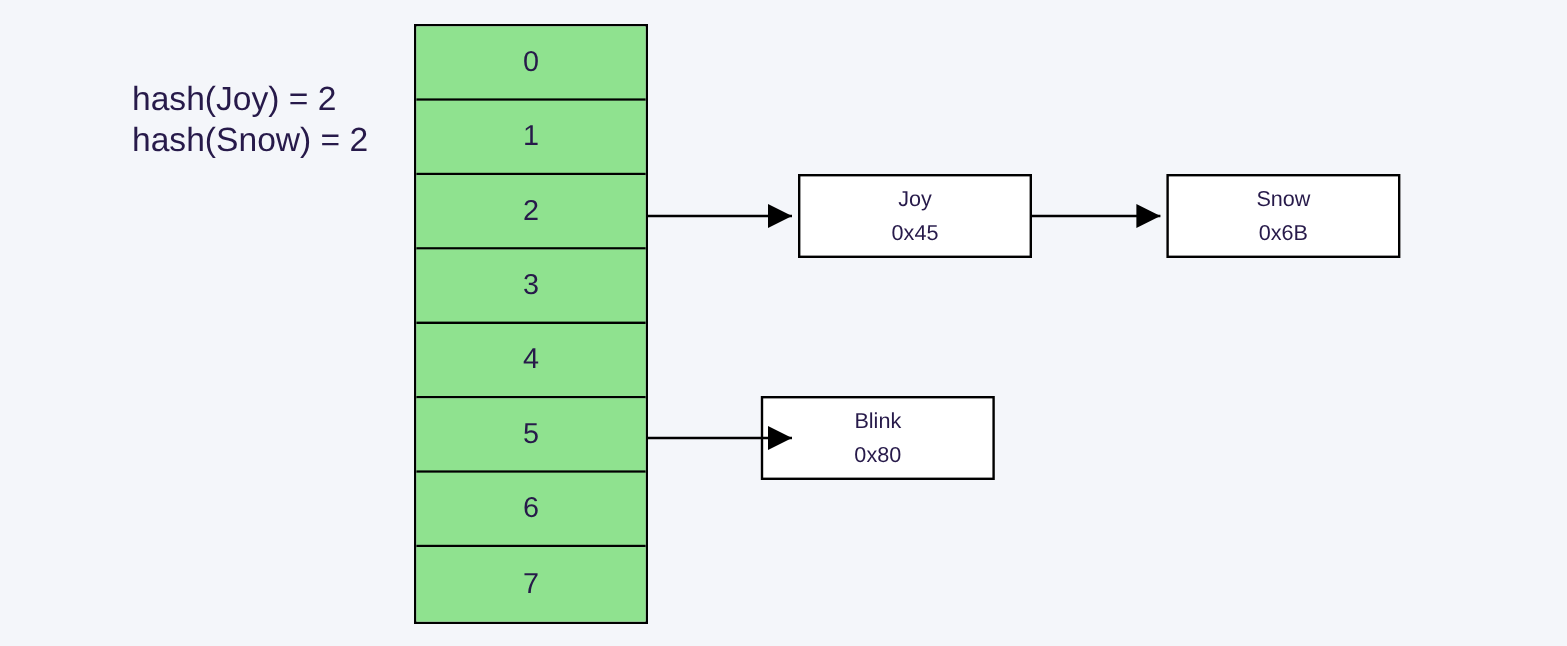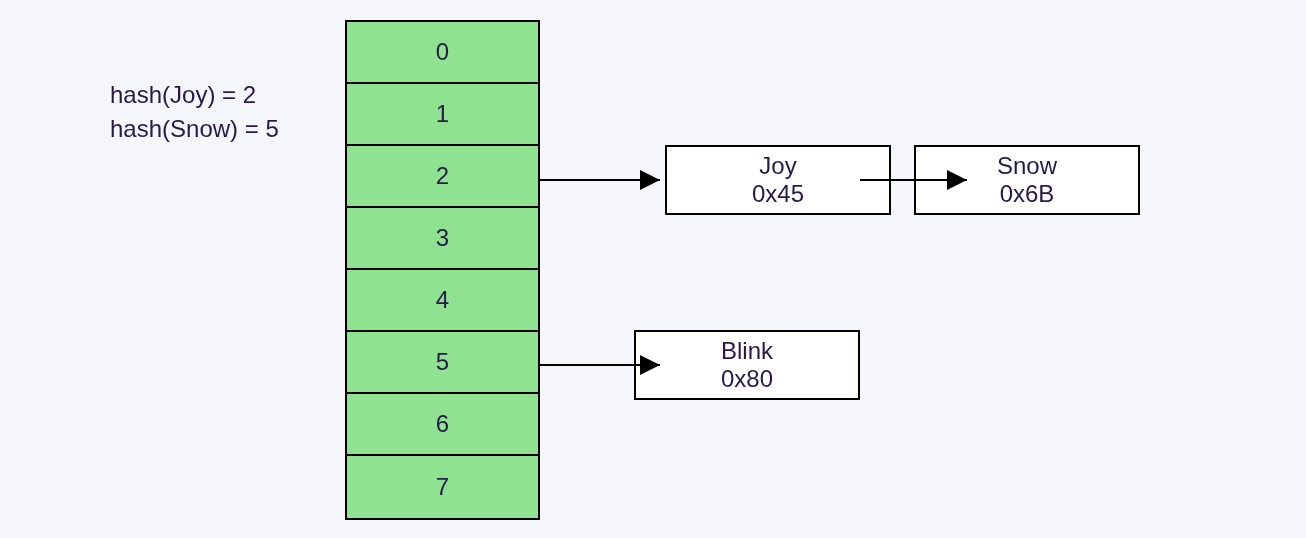--- a/index.html
+++ b/index.html
@@ -9,22 +9,22 @@
     height:538px;
     background:#f4f6fa;
     font-family:"Segoe UI","Helvetica Neue",Arial,sans-serif;
     color:#271a4a;
     position:relative;
     overflow:hidden;
   }
   .hash-text{
     position:absolute;
     left:110px;
-    top:78px;
-    font-size:24px;
+    top:66px;
+    font-size:28px;
     line-height:34px;
     font-weight:400;
   }
   .hash-text div{white-space:nowrap;}
   .bucket-table{
     position:absolute;
     left:345px;
     top:20px;
     width:195px;
     border:2px solid #000;
@@ -36,63 +36,63 @@
     border-bottom:2px solid #000;
     background:#8fe28f;
     display:flex;
     align-items:center;
     justify-content:center;
     font-size:24px;
   }
   .bucket:last-child{border-bottom:none;}
   .node{
     position:absolute;
-    width:226px;
+    width:195px;
     height:70px;
     border:2px solid #000;
     background:#fff;
     box-sizing:border-box;
     display:flex;
     flex-direction:column;
     align-items:center;
     justify-content:center;
-    font-size:24px;
+    font-size:18px;
     line-height:28px;
   }
   svg.arrows{
     position:absolute;
     left:0;top:0;
     width:1306px;height:538px;
     pointer-events:none;
   }
 </style>
 </head>
 <body>
 
 <div class="hash-text">
   <div>hash(Joy) = 2</div>
-  <div>hash(Snow) = 5</div>
+  <div>hash(Snow) = 2</div>
 </div>
 
 <div class="bucket-table">
   <div class="bucket">0</div>
   <div class="bucket">1</div>
   <div class="bucket">2</div>
   <div class="bucket">3</div>
   <div class="bucket">4</div>
   <div class="bucket">5</div>
   <div class="bucket">6</div>
   <div class="bucket">7</div>
 </div>
 
 <div class="node" style="left:665px;top:145px;">
   <span>Joy</span>
   <span>0x45</span>
 </div>
-<div class="node" style="left:914px;top:145px;">
+<div class="node" style="left:972px;top:145px;">
   <span>Snow</span>
   <span>0x6B</span>
 </div>
 <div class="node" style="left:634px;top:330px;">
   <span>Blink</span>
   <span>0x80</span>
 </div>
 
 <svg class="arrows">
   <defs>

